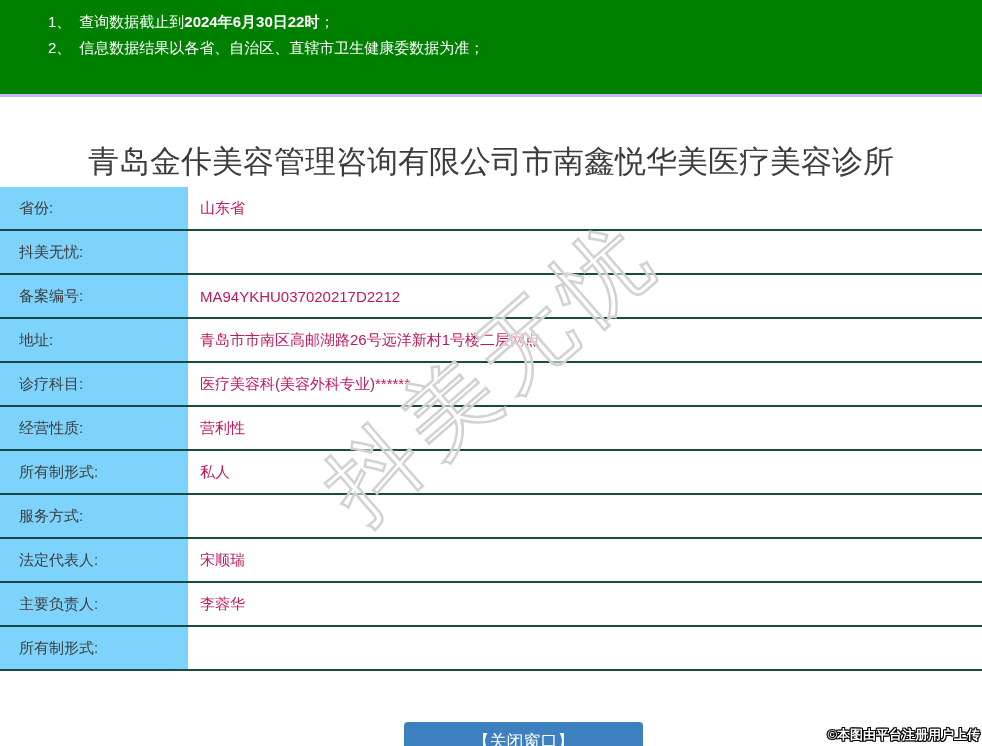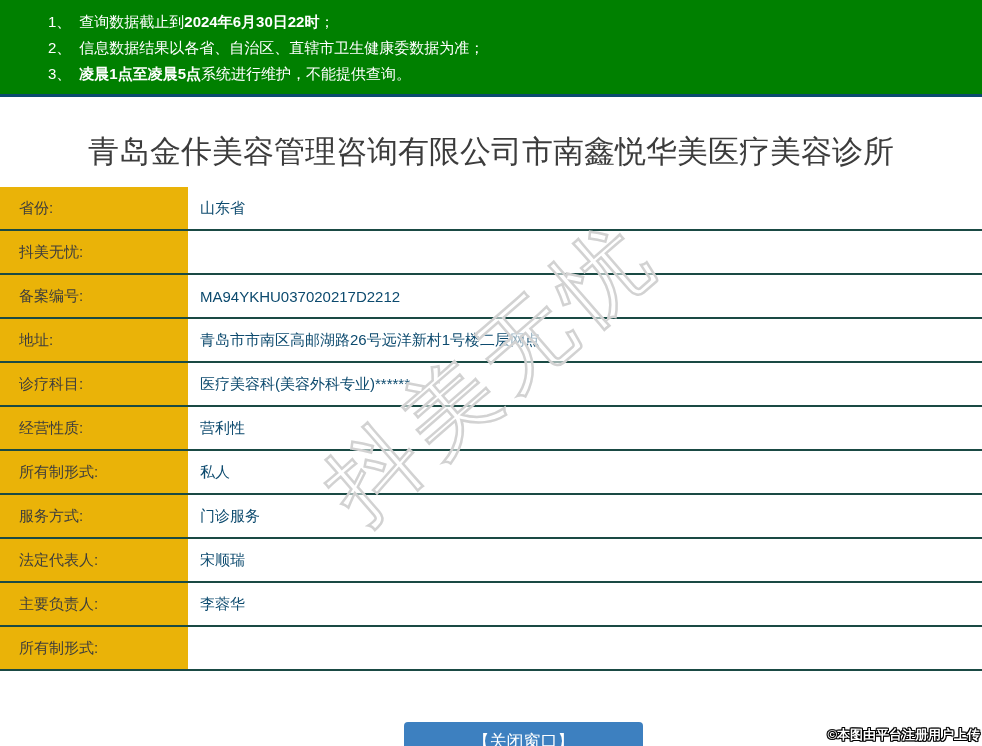--- a/index.html
+++ b/index.html
@@ -8,34 +8,34 @@
     overflow: hidden;
     background: #ffffff;
     font-family: "Liberation Sans", "DejaVu Sans", sans-serif;
     position: relative;
   }
   
   .notice-banner {
     width: 982px;
     height: 97px;
     background: #008000;
-    border-bottom: 3px solid #0c4a6e;
+    border-bottom: 3px solid #c4b5fd;
     color: #ffffff;
     padding: 9px 0 0 48px;
   }
   .notice-line {
     font-size: 15px;
     line-height: 26px;
     white-space: nowrap;
   }
   .notice-line .num { margin-right: 8px; }
   .notice-line b { font-weight: 700; }
   
   .page-title {
-    margin-top: 34px;
+    margin-top: 44px;
     text-align: center;
     font-size: 31px;
     font-weight: 400;
     color: #3c3c3c;
     letter-spacing: 0px;
     white-space: nowrap;
   }
   
   .info-table {
     position: absolute;
@@ -45,34 +45,34 @@
   .info-row {
     position: relative;
     height: 44px;
     border-bottom: 2px solid #1a4a44;
     background: #ffffff;
   }
   .row-label {
     position: absolute;
     left: 0; top: 0; bottom: 0;
     width: 188px;
-    background: #eab308;
+    background: #7dd3fc;
     display: flex;
     align-items: center;
     padding-left: 19px;
     font-size: 15px;
     color: #3d3d3d;
   }
   .row-value {
     position: absolute;
     left: 200px; top: 0; bottom: 0; right: 0;
     display: flex;
     align-items: center;
     font-size: 15px;
-    color: #0c4a6e;
+    color: #be185d;
     white-space: nowrap;
   }
   
   .watermark {
     position: absolute;
     left: 492px; top: 372px;
     transform: translate(-50%, -50%) rotate(-41deg);
     font-size: 90px;
     font-weight: 400;
     letter-spacing: 10px;
@@ -117,23 +117,20 @@
 </head>
 <body>
 
 <div class="notice-banner">
   <div class="notice-line">
     <span class="num">1、</span><span>查询数据截止到</span><b>2024年6月30日22时</b><span>；</span>
   </div>
   <div class="notice-line">
     <span class="num">2、</span><span>信息数据结果以各省、自治区、直辖市卫生健康委数据为准；</span><b></b><span></span>
   </div>
-  <div class="notice-line">
-    <span class="num">3、</span><span></span><b>凌晨1点至凌晨5点</b><span>系统进行维护，不能提供查询。</span>
-  </div>
 </div>
 
 <h1 class="page-title">青岛金佧美容管理咨询有限公司市南鑫悦华美医疗美容诊所</h1>
 
 <div class="info-table">
   <div class="info-row">
     <div class="row-label">省份:</div>
     <div class="row-value">山东省</div>
   </div>
   <div class="info-row">
@@ -154,21 +151,20 @@
   <div class="info-row">
     <div class="row-label">经营性质:</div>
     <div class="row-value">营利性</div>
   </div>
   <div class="info-row">
     <div class="row-label">所有制形式:</div>
     <div class="row-value">私人</div>
   </div>
   <div class="info-row">
     <div class="row-label">服务方式:</div>
-    <div class="row-value">门诊服务</div>
   </div>
   <div class="info-row">
     <div class="row-label">法定代表人:</div>
     <div class="row-value">宋顺瑞</div>
   </div>
   <div class="info-row">
     <div class="row-label">主要负责人:</div>
     <div class="row-value">李蓉华</div>
   </div>
   <div class="info-row">

